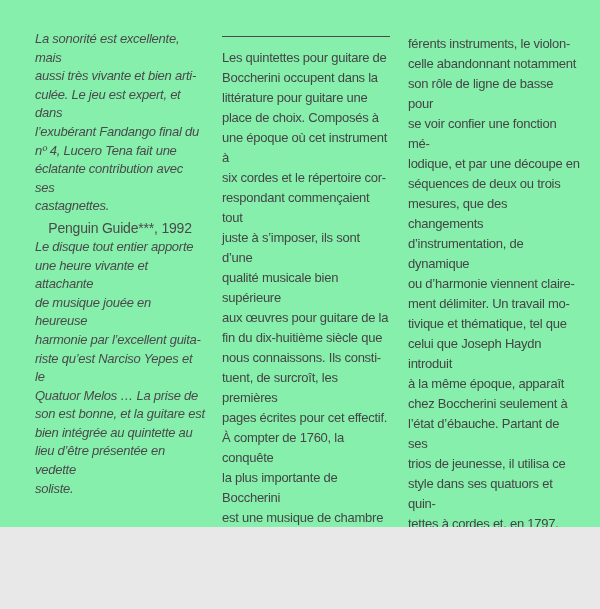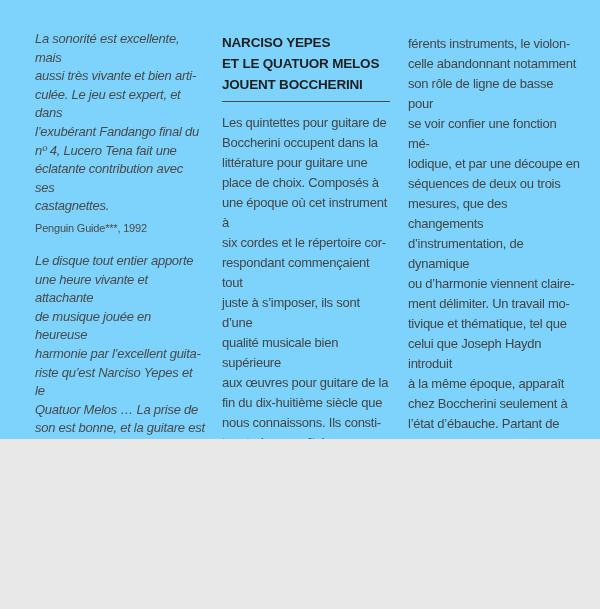--- a/index.html
+++ b/index.html
@@ -3,22 +3,22 @@
 <meta charset="utf-8">
 <style>
   html, body {
     margin: 0;
     padding: 0;
     background: #e8e8e8;
   }
   .page {
     position: relative;
     width: 600px;
-    height: 439px;
-    background: #7dd3fc;
+    height: 527px;
+    background: #86efac;
     overflow: hidden;
     font-family: "Liberation Sans", sans-serif;
     color: #454545;
   }
   .col {
     position: absolute;
     top: 30px;
   }
   .col-left  { left: 35px;  width: 170px; }
   .col-mid   { left: 222px; width: 170px; }
@@ -29,28 +29,28 @@
     font-size: 13px;
     line-height: 20px;
     letter-spacing: -0.25px;
   }
   .quote {
     font-style: italic;
     line-height: 18.6px;
     color: #4a4a4a;
   }
   .attribution {
-    text-align: left;
-    font-size: 11px;
+    text-align: center;
+    font-size: 14px;
     line-height: 19px;
     letter-spacing: -0.2px;
     color: #4a4a4a;
     margin-top: 3px;
   }
-  .quote-2 { margin-top: 14px; }
+  .quote-2 { }
 
   .heading {
     font-size: 13.5px;
     font-weight: bold;
     line-height: 21px;
     letter-spacing: -0.2px;
     color: #1f1f1f;
     white-space: pre-line;
     margin: 2px 0 0 0;
   }
@@ -95,23 +95,20 @@
 harmonie par l’excellent guita-
 riste qu’est Narciso Yepes et le
 Quatuor Melos … La prise de
 son est bonne, et la guitare est
 bien intégrée au quintette au
 lieu d’être présentée en vedette
 soliste.</div>
   </div>
 
   <div class="col col-mid">
-    <h1 class="heading">NARCISO YEPES
-ET LE QUATUOR MELOS
-JOUENT BOCCHERINI</h1>
     <hr class="heading-rule">
     <div class="lines mid-body">Les quintettes pour guitare de
 Boccherini occupent dans la
 littérature pour guitare une
 place de choix. Composés à
 une époque où cet instrument à
 six cordes et le répertoire cor-
 respondant commençaient tout
 juste à s’imposer, ils sont d’une
 qualité musicale bien supérieure

